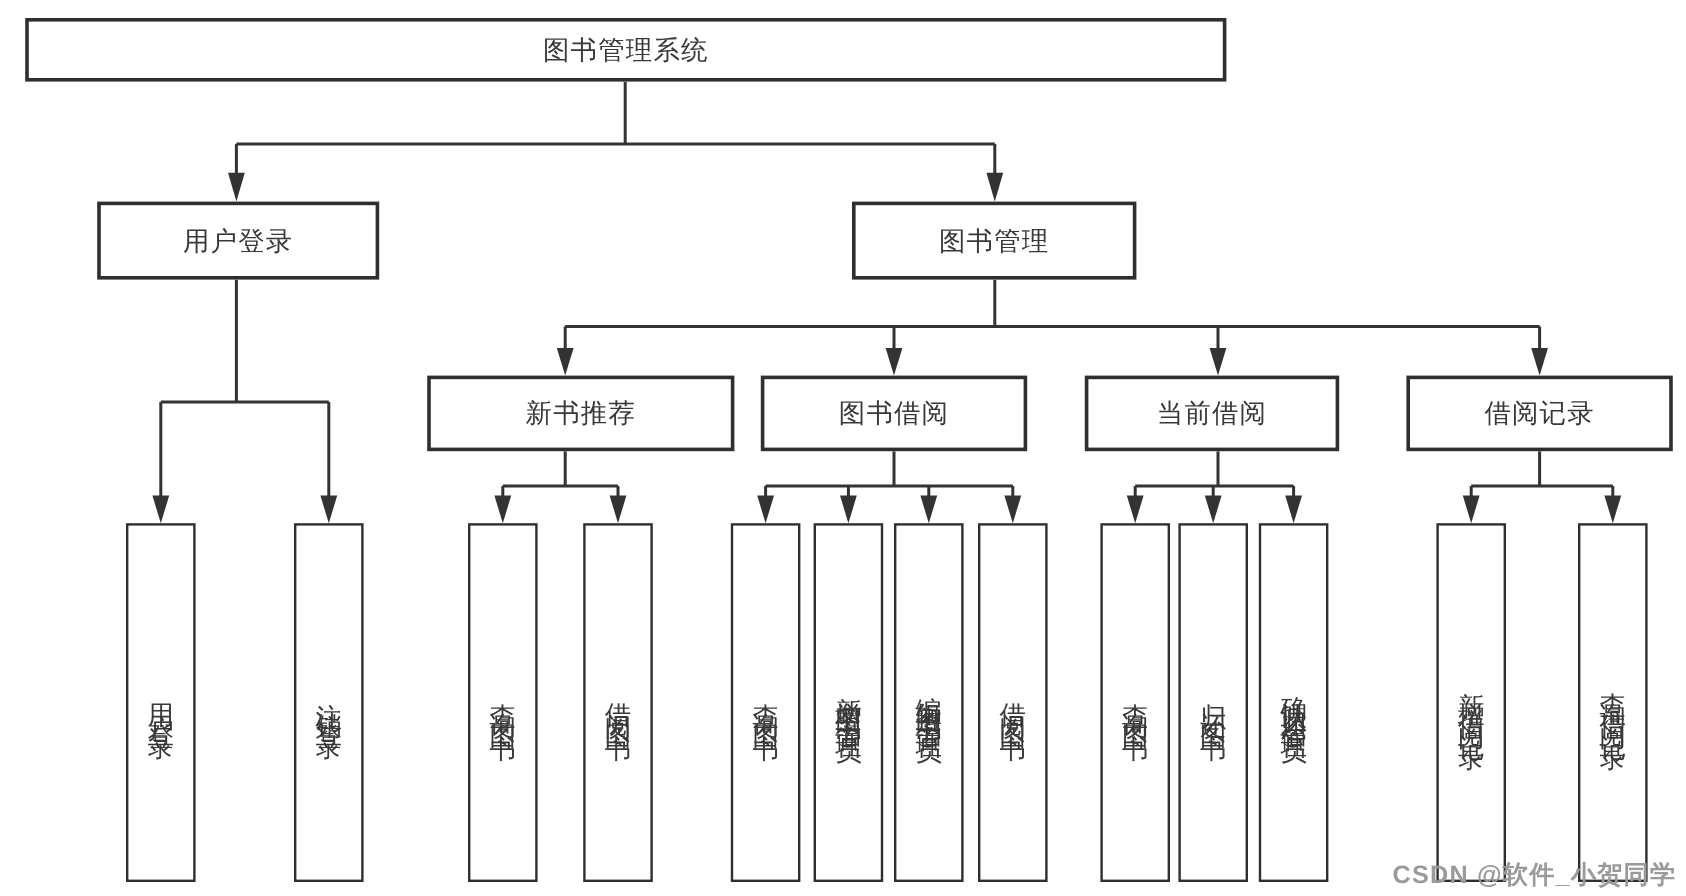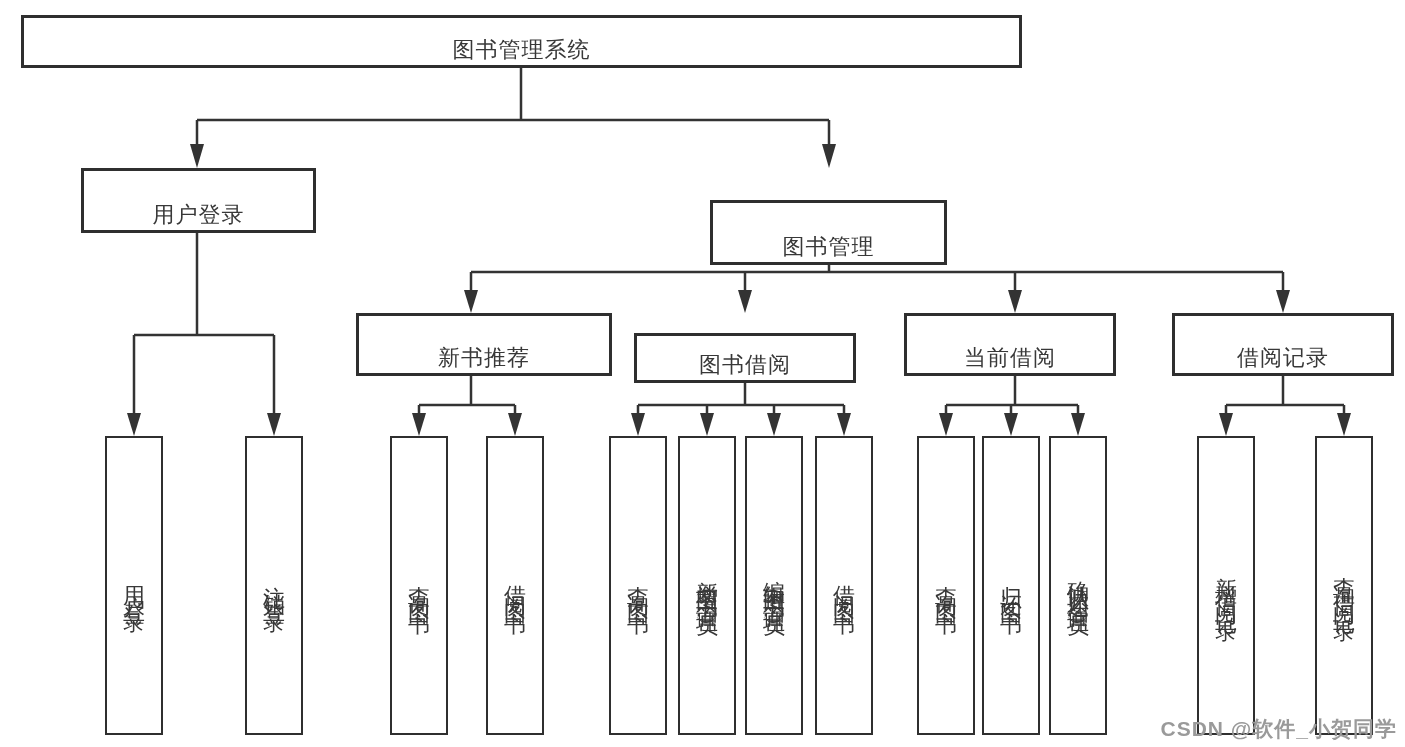--- a/index.html
+++ b/index.html
@@ -21,21 +21,21 @@
     width: 1405px;
     height: 747px;
     pointer-events: none;
   }
   .hbox {
     position: absolute;
     box-sizing: border-box;
     background: #ffffff;
     border: 3px solid #2f2f2f;
     display: flex;
-    align-items: flex-end;
+    align-items: center;
     justify-content: center;
     font-size: 22px;
     color: #383838;
     letter-spacing: 1px;
     z-index: 2;
   }
   .vbox {
     position: absolute;
     box-sizing: border-box;
     background: #ffffff;
@@ -110,28 +110,28 @@
   </g>
 </svg>
 
 <div class="hbox" style="left:21px; top:15px; width:1001px; height:53px;">
   <span>图书管理系统</span>
 </div>
 
 <div class="hbox" style="left:81px; top:168px; width:235px; height:65px;">
   <span>用户登录</span>
 </div>
-<div class="hbox" style="left:710px; top:168px; width:237px; height:65px;margin-top:32px;">
+<div class="hbox" style="left:710px; top:168px; width:237px; height:65px;">
   <span>图书管理</span>
 </div>
 
 <div class="hbox" style="left:356px; top:313px; width:256px; height:63px;">
   <span>新书推荐</span>
 </div>
-<div class="hbox" style="left:634px; top:313px; width:222px; height:50px;margin-top:20px;">
+<div class="hbox" style="left:634px; top:313px; width:222px; height:63px;">
   <span>图书借阅</span>
 </div>
 <div class="hbox" style="left:904px; top:313px; width:212px; height:63px;">
   <span>当前借阅</span>
 </div>
 <div class="hbox" style="left:1172px; top:313px; width:222px; height:63px;">
   <span>借阅记录</span>
 </div>
 
 <div class="vbox" style="left:105px;">

